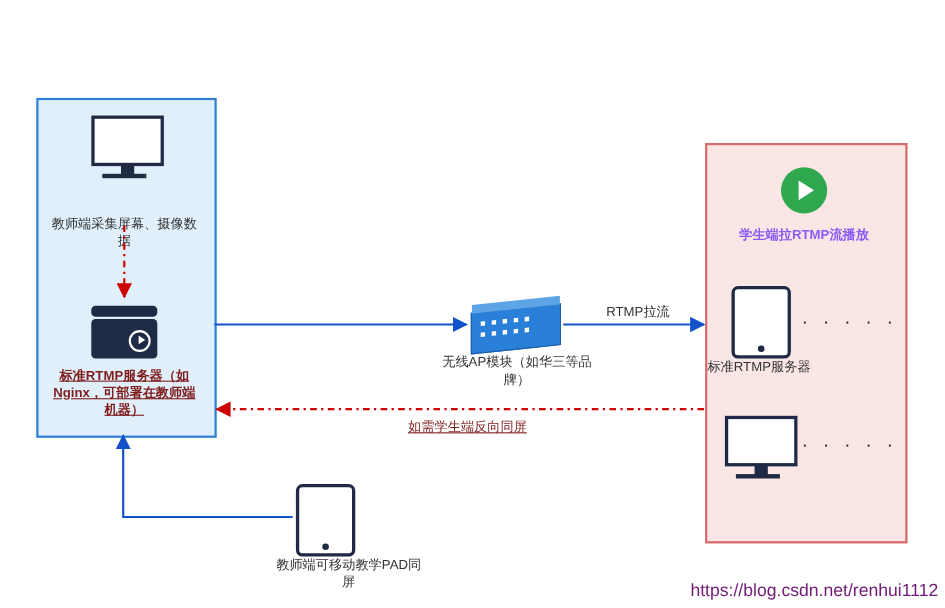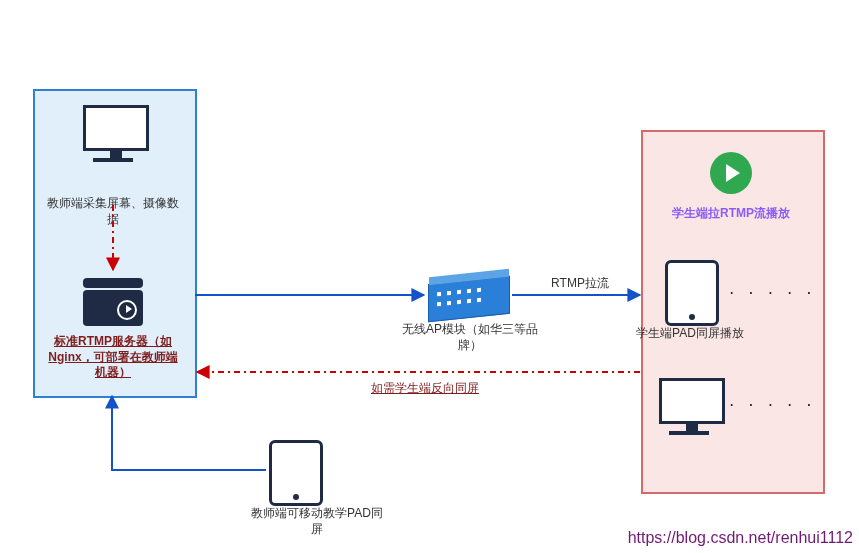--- a/index.html
+++ b/index.html
@@ -214,21 +214,21 @@
     </div>
   </div>
   <div class="node-label black-text" style="left:400px; top:322px; width:140px;">无线AP模块（如华三等品牌）</div>
 
   <div class="student-box"></div>
   <div class="play-circle" style="left:710px; top:152px;"></div>
   <div class="node-label blue-text" style="left:661px; top:206px; width:140px;">学生端拉RTMP流播放</div>
 
   <div class="tablet" style="left:665px; top:260px;"></div>
   <div class="dots-row" style="left:730px; top:286px;">·  ·  ·  ·  ·</div>
-  <div class="node-label black-text" style="left:625px; top:326px; width:130px;">学生端PAD同屏播放</div>
+  <div class="node-label black-text" style="left:625px; top:326px; width:130px;">标准RTMP服务器</div>
 
   <div class="monitor" style="left:659px; top:378px;"></div>
   <div class="monitor-base" style="left:669px; top:431px;"></div>
   <div class="dots-row" style="left:730px; top:398px;">·  ·  ·  ·  ·</div>
 
   <div class="tablet" style="left:269px; top:440px;"></div>
   <div class="node-label black-text" style="left:225px; top:506px; width:140px;margin-left:22px;">教师端可移动教学PAD同屏</div>
 
   <div class="edge-label" style="left:530px; top:275px; width:100px;">RTMP拉流</div>
   <div class="edge-label red-text" style="left:335px; top:380px; width:180px; font-weight:normal;">如需学生端反向同屏</div>

